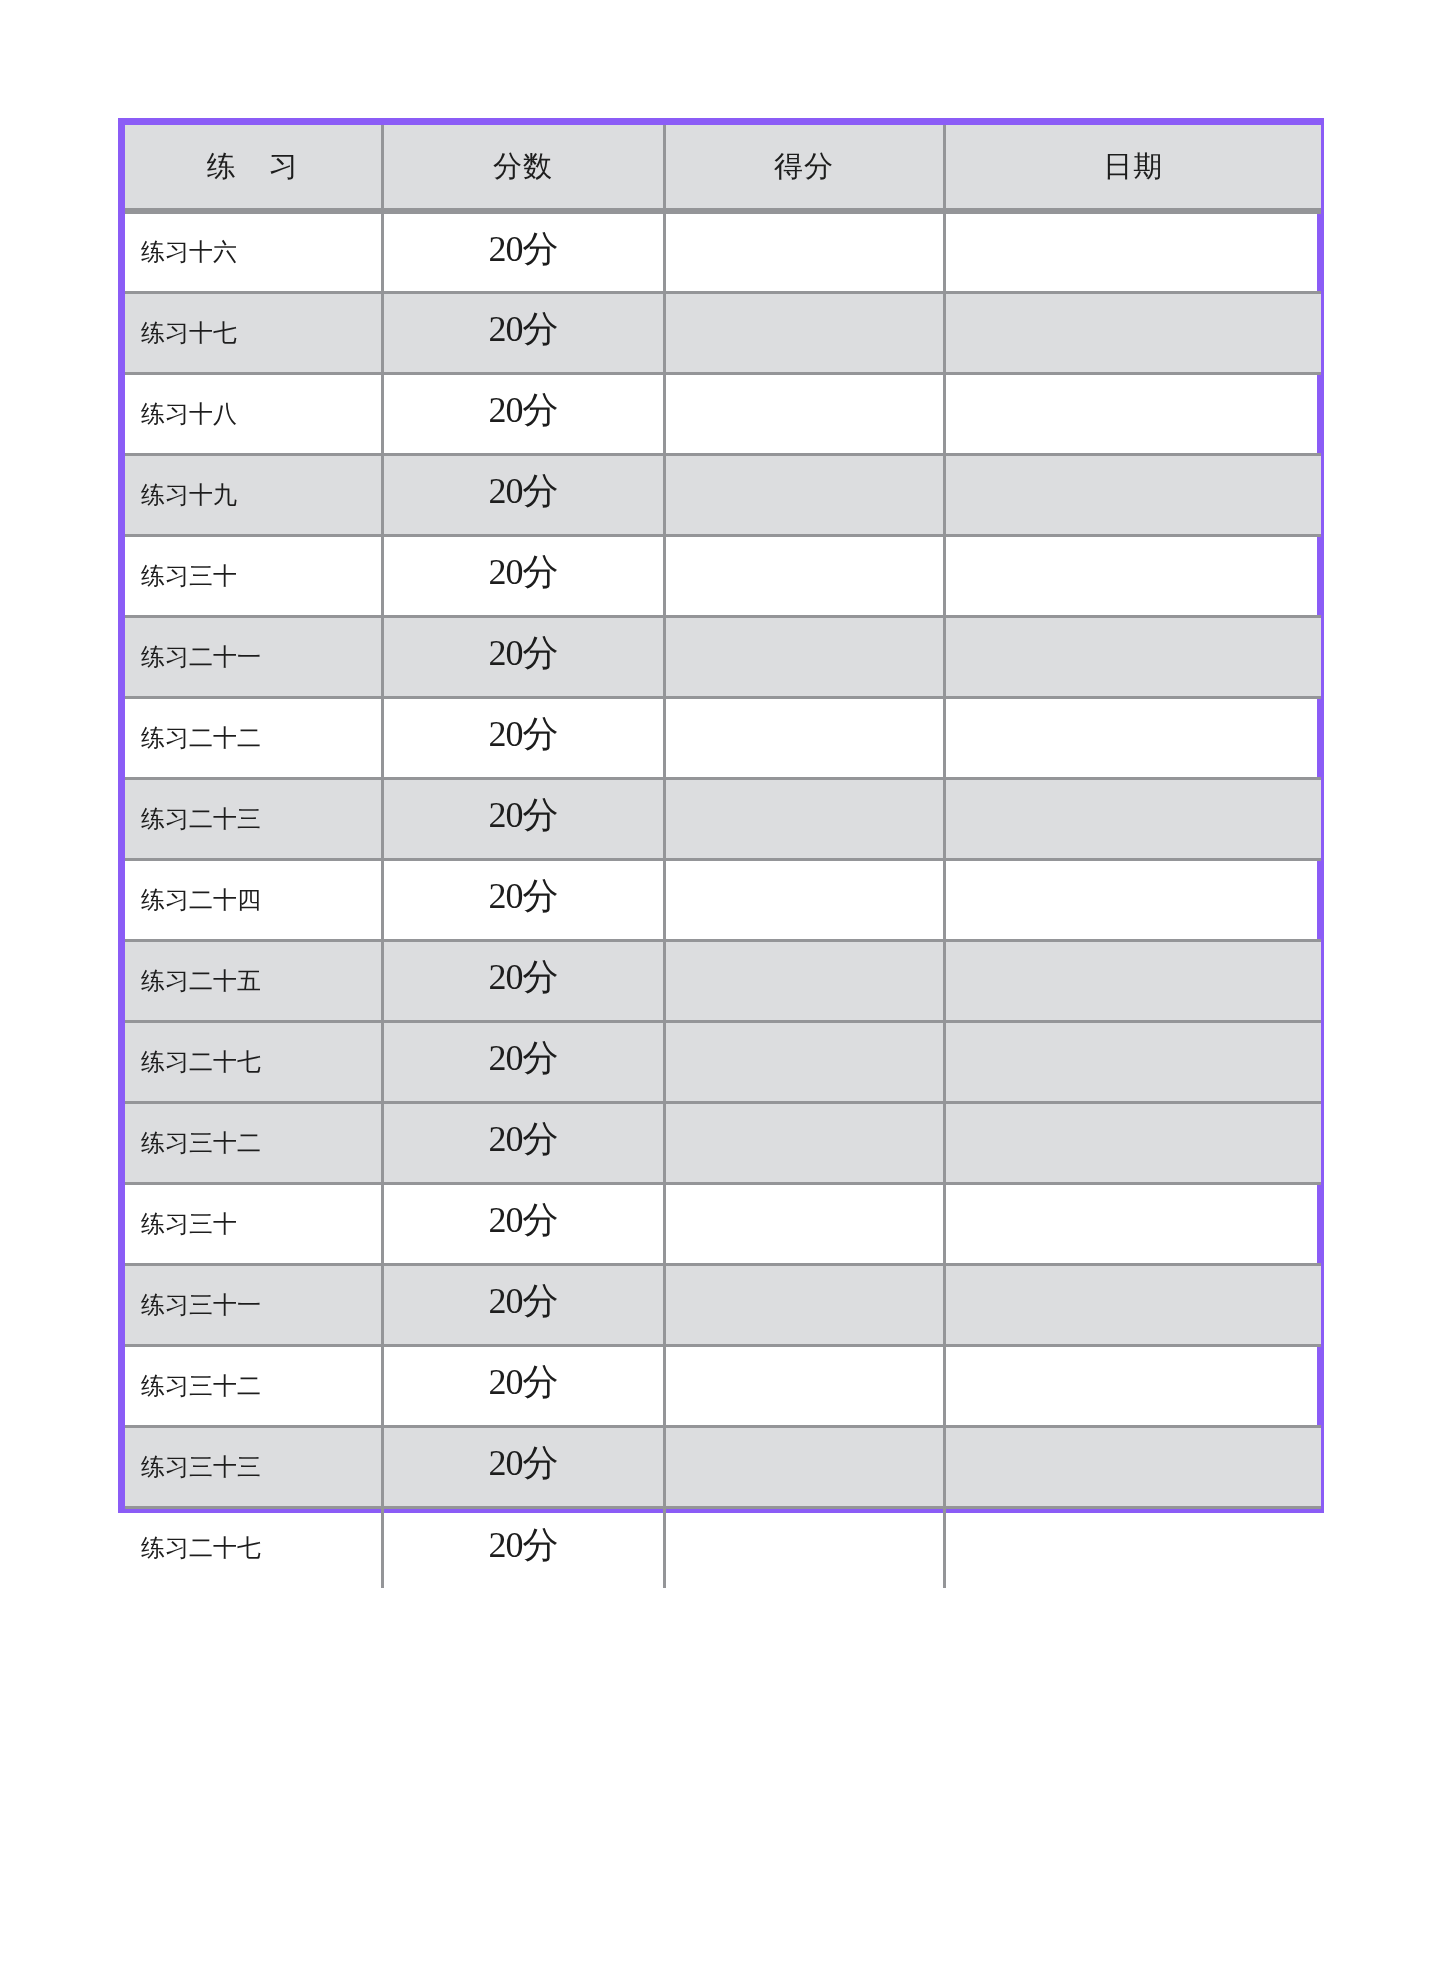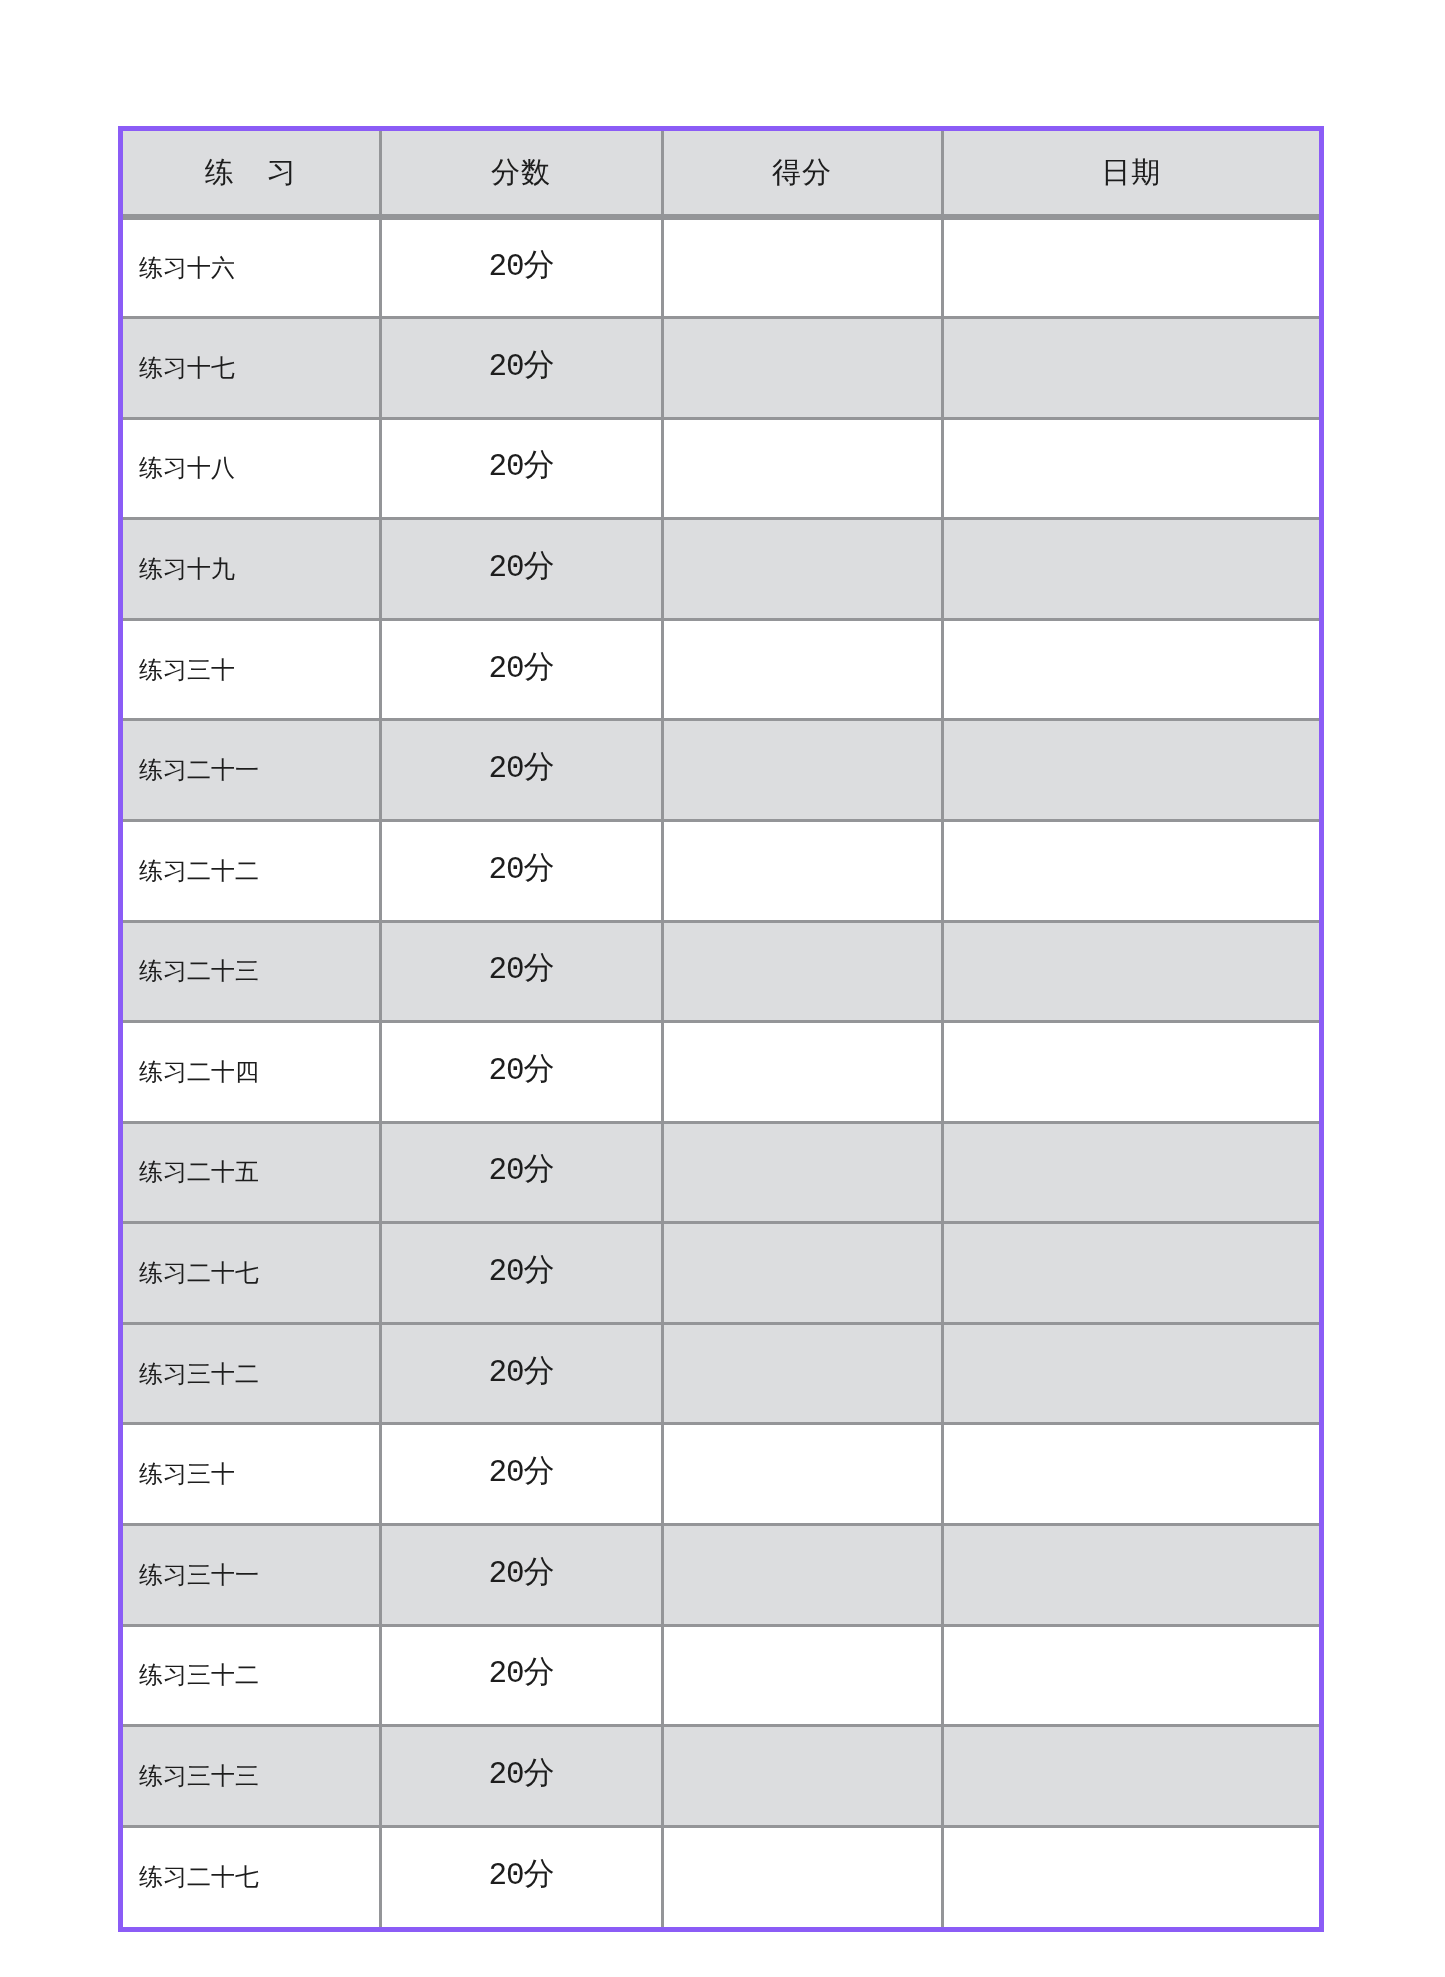--- a/index.html
+++ b/index.html
@@ -1,23 +1,22 @@
 <!DOCTYPE html>
 <html><head>
 <meta charset="utf-8">
 <style>
   html, body { margin:0; padding:0; background:#ffffff; }
   body { width:1445px; height:1977px; position:relative; overflow:hidden; }
   .table-wrap {
     position:absolute; left:118px; top:118px;
-    width:1206px; height:1806px;
+    width:1206px; height:1395px;
     box-sizing:border-box;
-    border:5px solid #8b5cf6;
+    border:7px solid #8b5cf6;
     background:#ffffff;
-    margin-top:8px;
   }
   table { border-collapse:collapse; width:100%; height:100%; table-layout:fixed; }
   col.c1 { width:257px; }
   col.c2 { width:282px; }
   col.c3 { width:280px; }
   col.c4 { width:377px; }
   th, td {
     border:3px solid #949598;
     padding:0; box-sizing:border-box;
     font-family:"DejaVu Sans", sans-serif;
@@ -31,22 +30,22 @@
     height:86px; background:#dcdddf;
     font-size:29px; font-weight:normal; text-align:center;
     border-bottom:6px solid #949598;
     letter-spacing:1px;
   }
   thead th.spaced { word-spacing:22px; }
   tbody td { height:81px; }
   tbody tr.shaded td { background:#dcdddf; }
   td.name { font-size:24px; padding-left:16px; text-align:left; }
   td.score {
-    text-align:center; font-family:Liberation Mono, monospace;
-    font-size:31px; letter-spacing:-1px;
+    text-align:center; font-family:Liberation Serif, serif;
+    font-size:36px; letter-spacing:-1px;
   }
   td.score span { position:relative; top:-3px; }
 </style>
 </head>
 <body>
 
 <div class="table-wrap">
   <table>
     <colgroup>
         <col class="c1">

